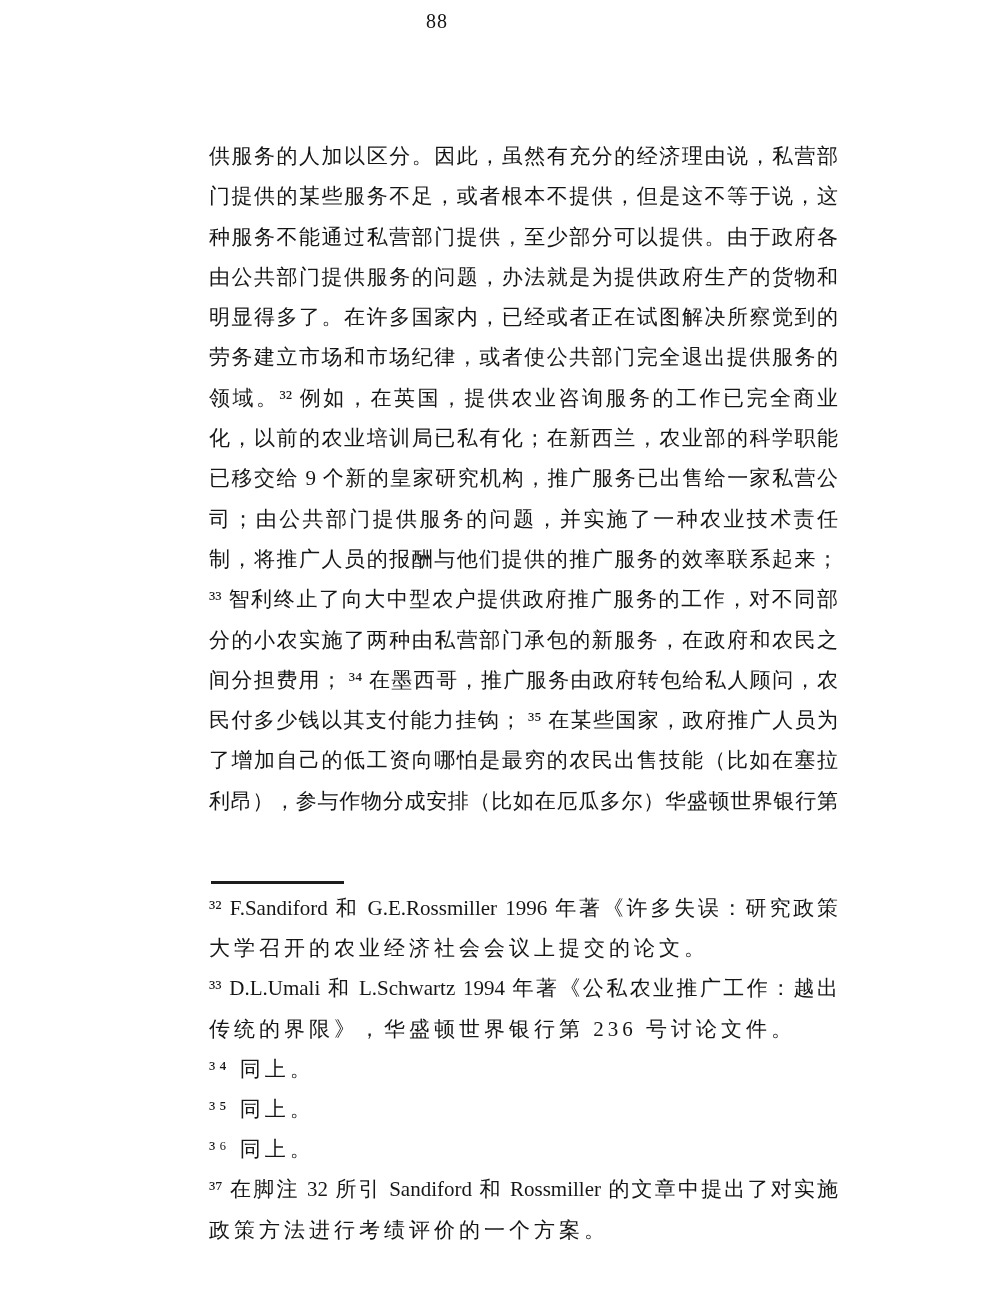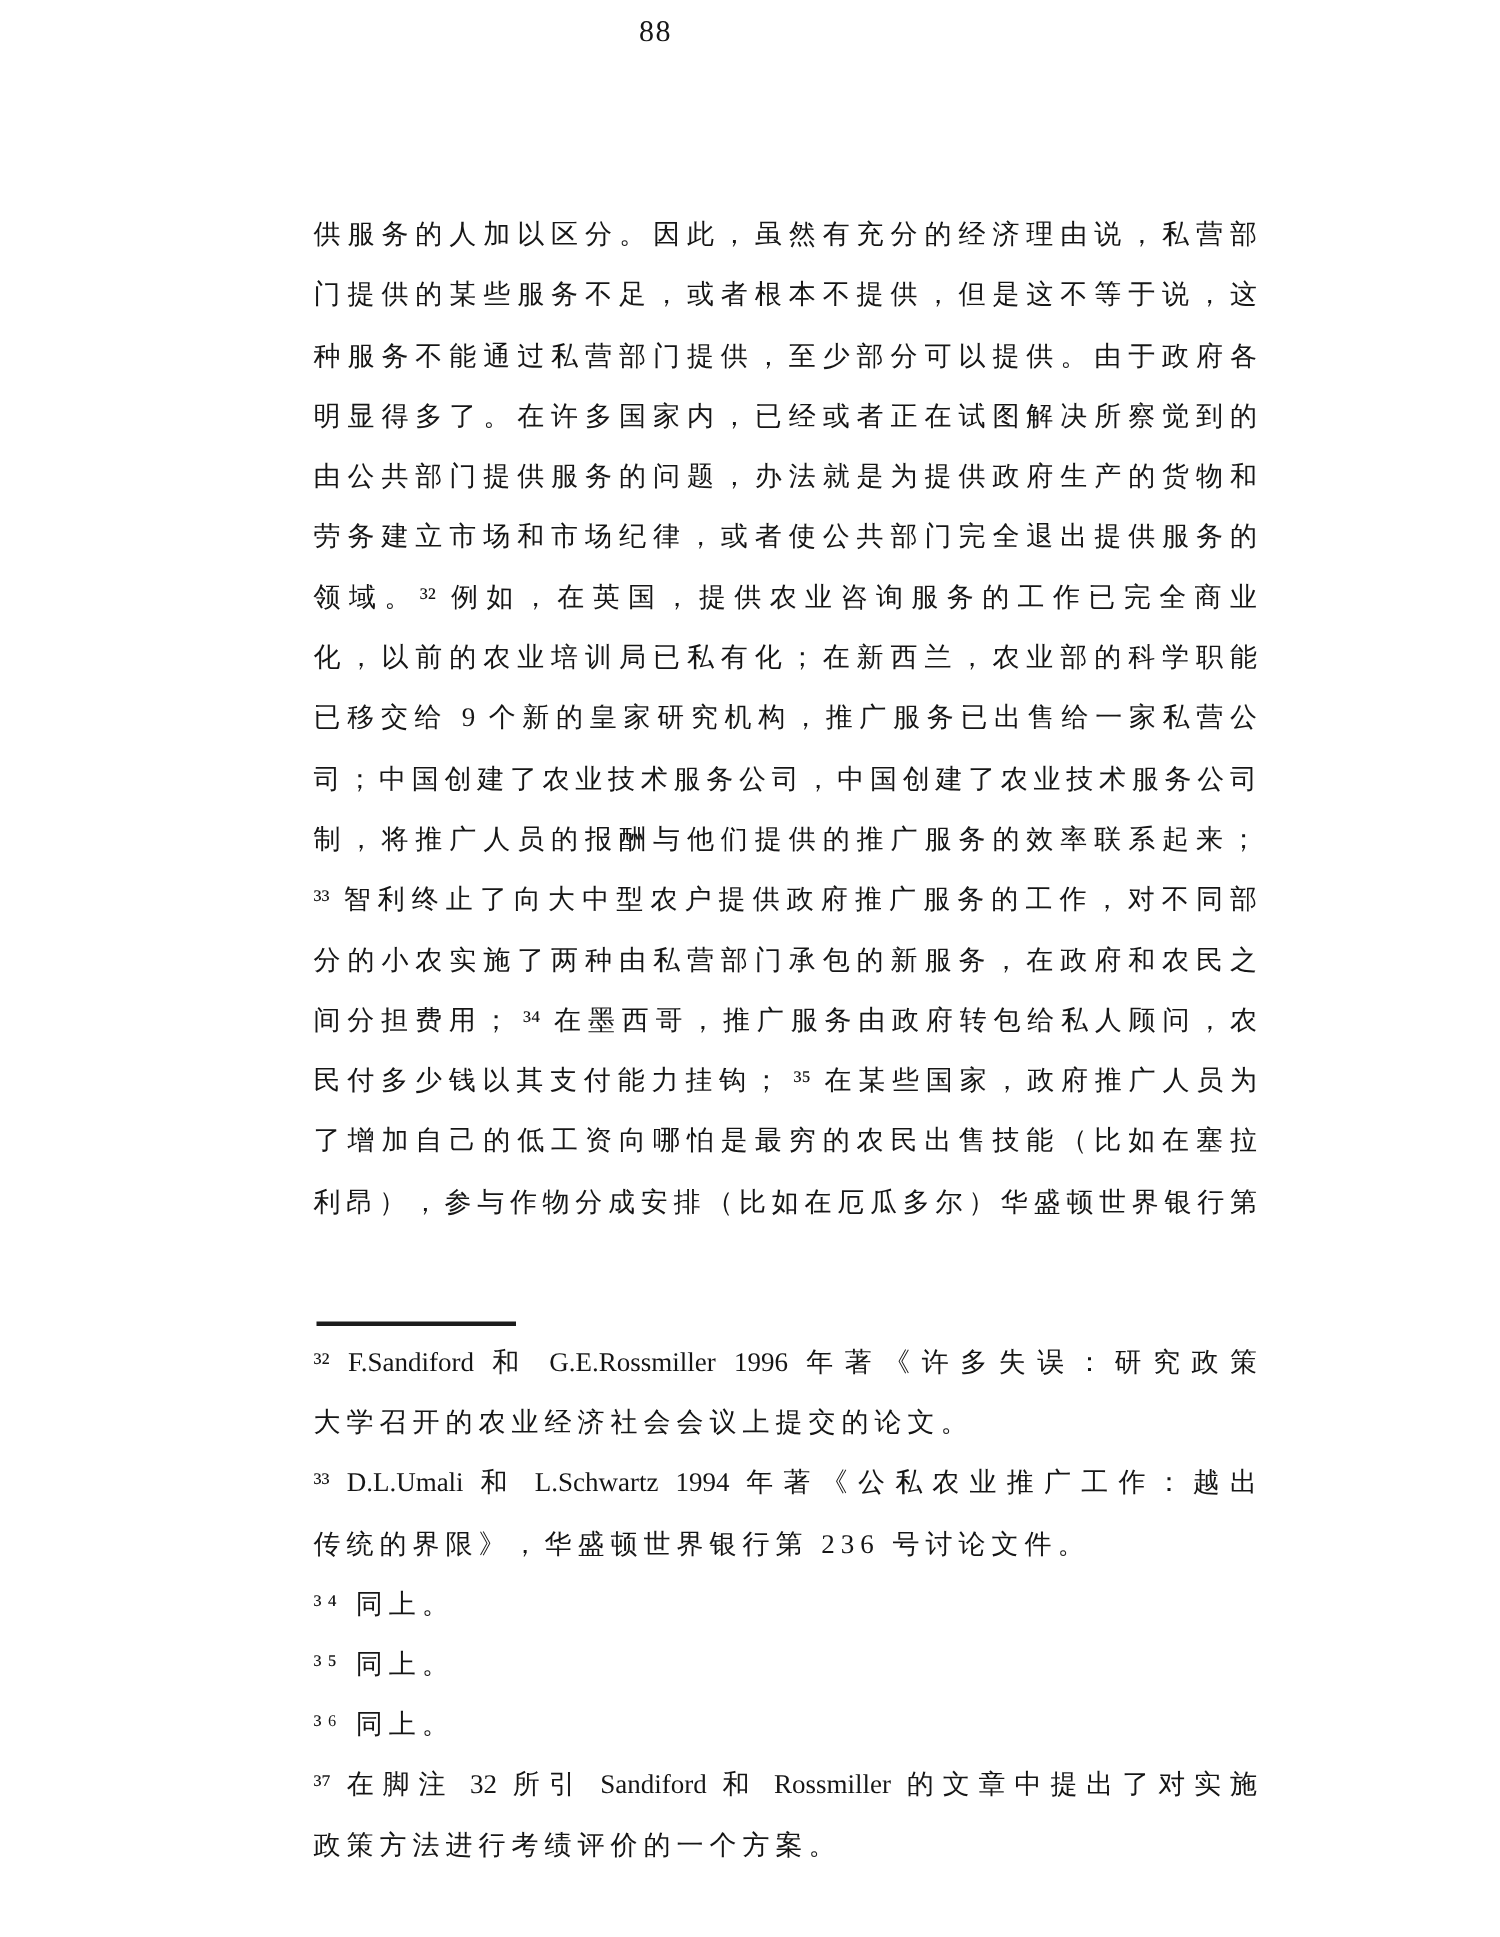--- a/index.html
+++ b/index.html
@@ -27,21 +27,21 @@
     letter-spacing: 1px;
   }
   .textblock {
     position: absolute;
     left: 209px;
     width: 629px;
   }
   .body-text { top: 136px; }
   .footnotes { top: 888px; }
   .line {
-    font-size: 18px;
+    font-size: 21px;
     height: 40.3px;
     line-height: 40.3px;
     white-space: nowrap;
     text-align: justify;
     text-align-last: left;
     letter-spacing: 4px;
   }
   .line.fill {
     white-space: normal;
     text-align-last: justify;
@@ -60,27 +60,27 @@
 </head>
 <body>
 
 <div class="page">
   <div class="pageno">88</div>
 
   <div class="textblock body-text">
       <div class="line fill">供服务的人加以区分。因此，虽然有充分的经济理由说，私营部</div>
       <div class="line fill">门提供的某些服务不足，或者根本不提供，但是这不等于说，这</div>
       <div class="line fill">种服务不能通过私营部门提供，至少部分可以提供。由于政府各</div>
+      <div class="line fill">由公共部门提供服务的问题，办法就是为提供政府生产的货物和</div>
       <div class="line fill">明显得多了。在许多国家内，已经或者正在试图解决所察觉到的</div>
-      <div class="line fill">由公共部门提供服务的问题，办法就是为提供政府生产的货物和</div>
       <div class="line fill">劳务建立市场和市场纪律，或者使公共部门完全退出提供服务的</div>
       <div class="line fill">领域。³² 例如，在英国，提供农业咨询服务的工作已完全商业</div>
       <div class="line fill">化，以前的农业培训局已私有化；在新西兰，农业部的科学职能</div>
       <div class="line fill">已移交给 9 个新的皇家研究机构，推广服务已出售给一家私营公</div>
-      <div class="line fill">司；中国创建了农业技术服务公司，中国创建了农业技术服务公司</div>
+      <div class="line fill">司；由公共部门提供服务的问题，并实施了一种农业技术责任</div>
       <div class="line fill">制，将推广人员的报酬与他们提供的推广服务的效率联系起来；</div>
       <div class="line fill">³³ 智利终止了向大中型农户提供政府推广服务的工作，对不同部</div>
       <div class="line fill">分的小农实施了两种由私营部门承包的新服务，在政府和农民之</div>
       <div class="line fill">间分担费用； ³⁴ 在墨西哥，推广服务由政府转包给私人顾问，农</div>
       <div class="line fill">民付多少钱以其支付能力挂钩； ³⁵ 在某些国家，政府推广人员为</div>
       <div class="line fill">了增加自己的低工资向哪怕是最穷的农民出售技能（比如在塞拉</div>
       <div class="line fill">利昂），参与作物分成安排（比如在厄瓜多尔）华盛顿世界银行第</div>
     </div>
 
   <div class="rule"></div>

